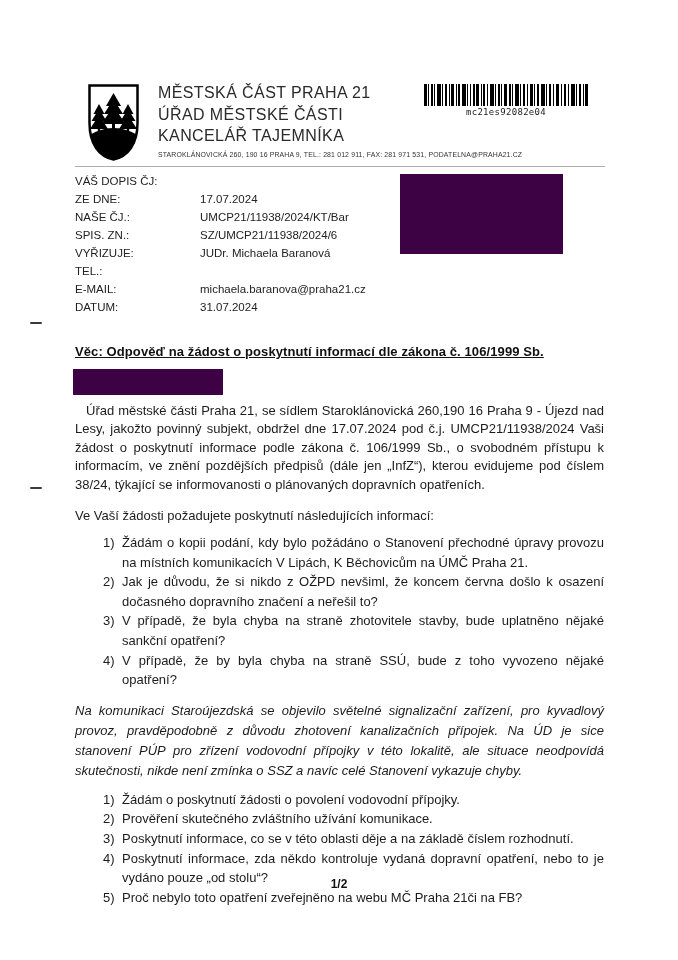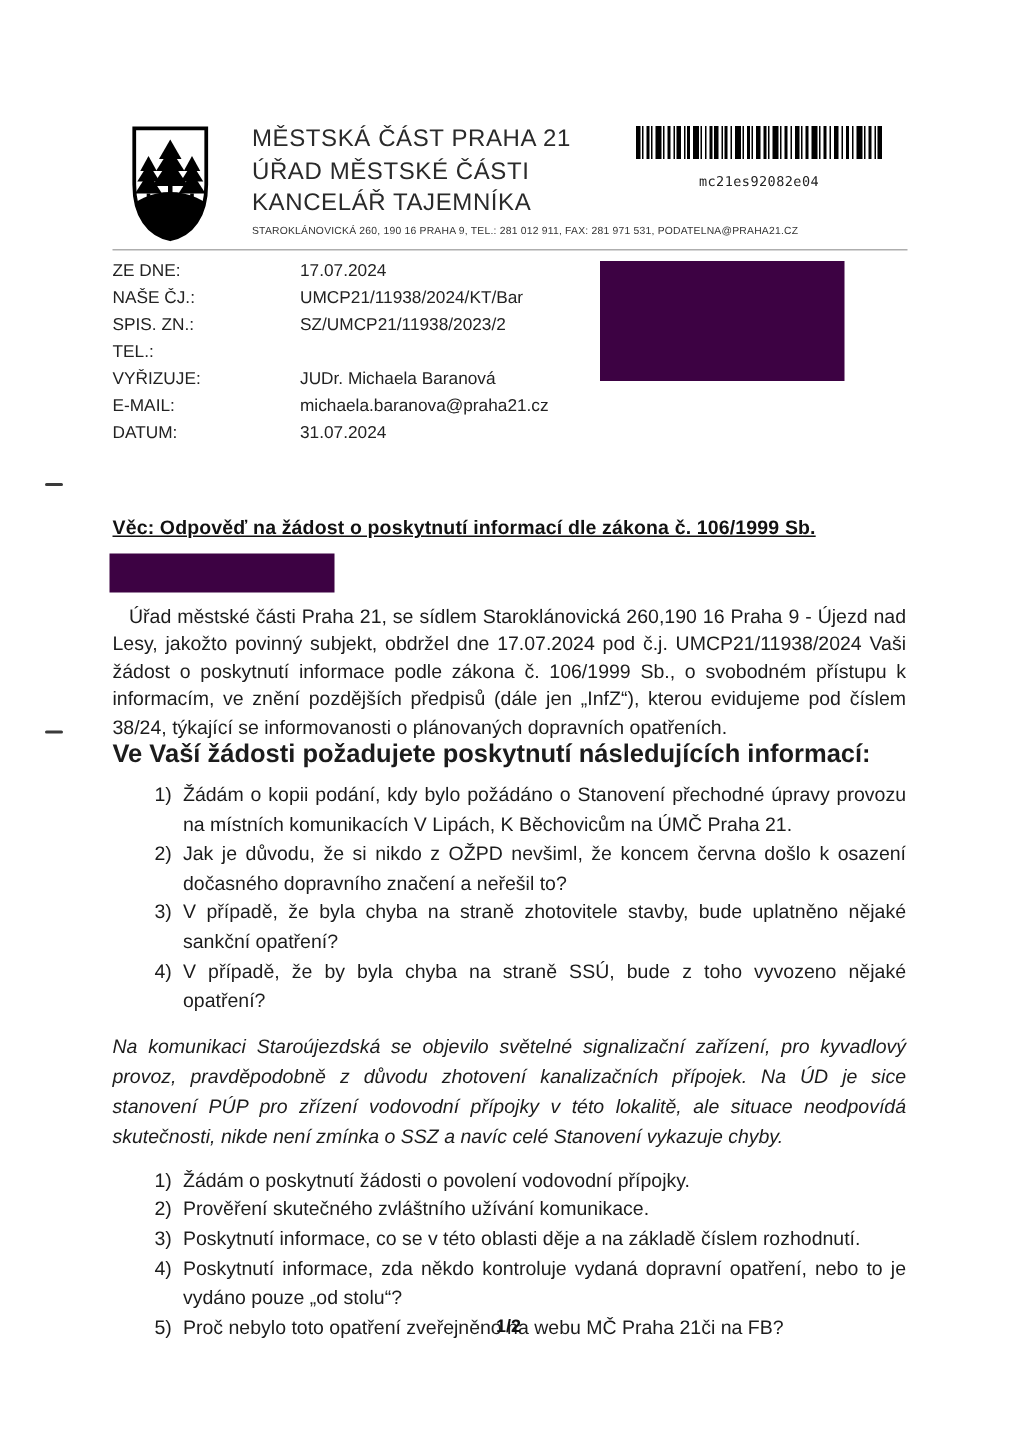--- a/index.html
+++ b/index.html
@@ -5,32 +5,32 @@
   * { margin:0; padding:0; box-sizing:border-box; }
   html,body { background:#ffffff; }
   body {
     width:678px; height:960px; position:relative; overflow:hidden;
     font-family:"Liberation Sans", sans-serif; color:#1c1c1c;
   }
   .page { position:absolute; inset:0; }
 
   
   .logo { position:absolute; left:87px; top:83px; width:53px; height:79px; }
-  .header-text { position:absolute; left:168px; top:82px; width:270px; }
+  .header-text { position:absolute; left:158px; top:82px; width:270px; }
   .org-line {
     font-size:16px; line-height:21.5px; letter-spacing:0.4px;
     color:#2a2a2a; white-space:nowrap;
   }
   .address-line {
     margin-top:4px; font-size:6.9px; letter-spacing:0.15px; color:#333;
     white-space:nowrap;
   }
   .barcode-wrap { position:absolute; left:424px; top:84px; width:164px; text-align:center; }
   .barcode-wrap svg { display:block; }
-  .barcode-label { font-size:9px; color:#222; margin-top:11px; font-family:"DejaVu Sans Mono", monospace; letter-spacing:0.3px; }
+  .barcode-label { font-size:9px; color:#222; margin-top:1px; font-family:"DejaVu Sans Mono", monospace; letter-spacing:0.3px; }
 
   .header-rule {
     position:absolute; left:75px; top:166px; width:530px; height:1px;
     background:#9a9a9a; opacity:.8;
   }
 
   
   .meta { position:absolute; left:75px; top:172px; width:320px; }
   .meta-row { display:flex; line-height:18px; font-size:11.5px; }
   .meta-label { width:125px; flex:0 0 125px; color:#222; }
@@ -51,21 +51,21 @@
     font-size:13px; font-weight:700; text-decoration:underline;
     color:#111; letter-spacing:0.1px;
   }
 
   
   .body-col { position:absolute; left:75px; top:396px; width:529px; }
   .para {
     font-size:13px; line-height:18.4px; text-align:justify; color:#1c1c1c;
   }
   .para-1 { margin-top:6px; text-indent:11px; }
-  .intro { font-size:17px; line-height:18px;font-weight:bold; }
+  .intro { margin-top:13px; font-size:13px; line-height:18px; }
   .q-list {
     margin-top:8px; margin-left:28px; list-style:none;
     counter-reset: qitem; font-size:13px;
   }
   .q-list li {
     position:relative; counter-increment:qitem;
     padding-left:19px; line-height:19.6px; text-align:justify; color:#1c1c1c;
   }
   .q-list li::before {
     content: counter(qitem) ")"; position:absolute; left:0; top:0;
@@ -168,38 +168,42 @@
           <rect x="161" y="0" width="3" height="22"></rect>
       </g>
     </svg>
     <div class="barcode-label">mc21es92082e04</div>
   </div>
 
   <div class="header-rule"></div>
 
   <div class="meta">
     <div class="meta-row">
+      <span class="meta-label">VÁŠ DOPIS ČJ:</span>
+      <span class="meta-value"></span>
+    </div>
+    <div class="meta-row">
       <span class="meta-label">ZE DNE:</span>
       <span class="meta-value">17.07.2024</span>
     </div>
     <div class="meta-row">
       <span class="meta-label">NAŠE ČJ.:</span>
       <span class="meta-value">UMCP21/11938/2024/KT/Bar</span>
     </div>
     <div class="meta-row">
       <span class="meta-label">SPIS. ZN.:</span>
-      <span class="meta-value">SZ/UMCP21/11938/2023/2</span>
+      <span class="meta-value">SZ/UMCP21/11938/2024/6</span>
+    </div>
+    <div class="meta-row">
+      <span class="meta-label">VYŘIZUJE:</span>
+      <span class="meta-value">JUDr. Michaela Baranová</span>
     </div>
     <div class="meta-row">
       <span class="meta-label">TEL.:</span>
       <span class="meta-value"></span>
-    </div>
-    <div class="meta-row">
-      <span class="meta-label">VYŘIZUJE:</span>
-      <span class="meta-value">JUDr. Michaela Baranová</span>
     </div>
     <div class="meta-row">
       <span class="meta-label">E-MAIL:</span>
       <span class="meta-value">michaela.baranova@praha21.cz</span>
     </div>
     <div class="meta-row">
       <span class="meta-label">DATUM:</span>
       <span class="meta-value">31.07.2024</span>
     </div>
   </div>

